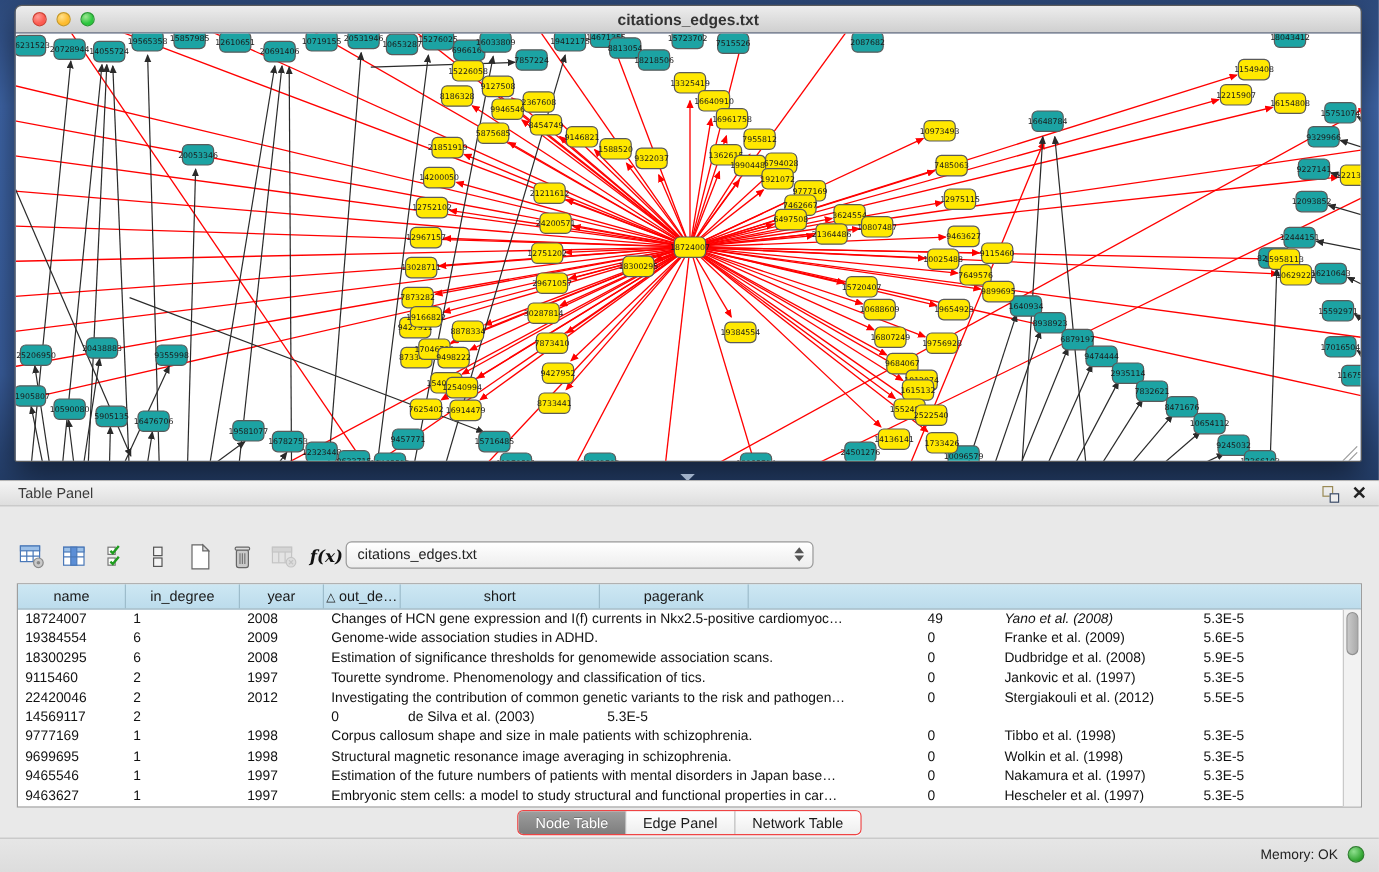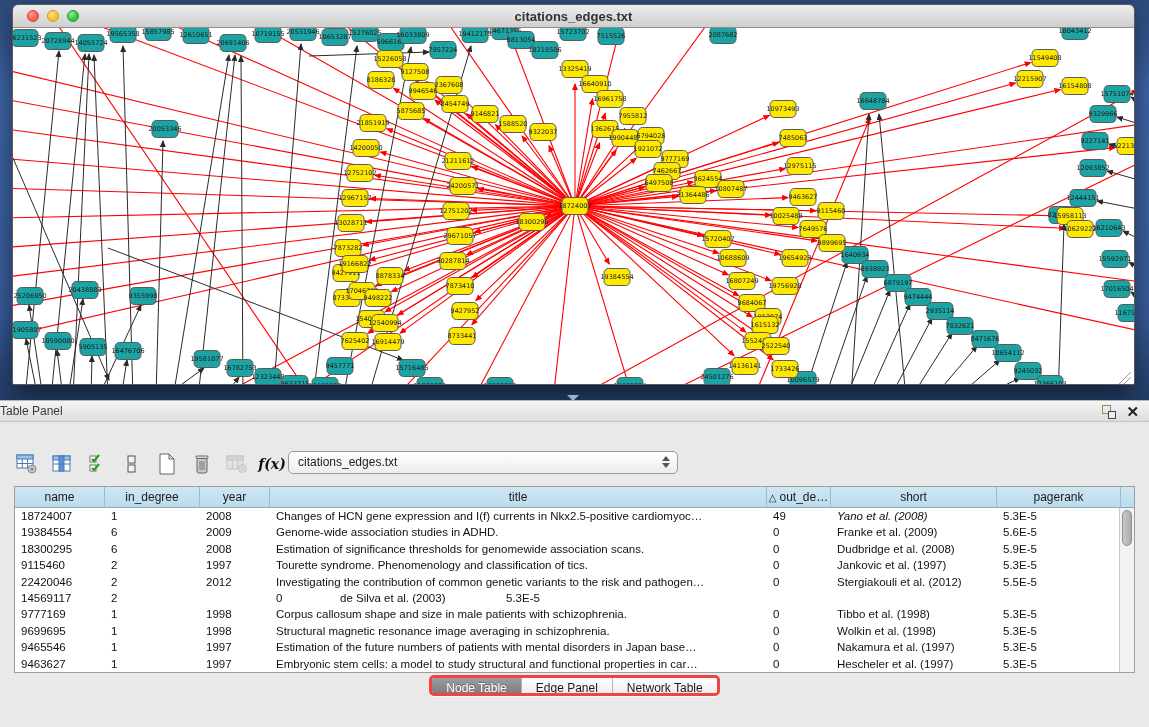--- a/index.html
+++ b/index.html
@@ -25,21 +25,21 @@
   .graph-area svg { position:absolute; left:0; top:0; }
   .splitter-grip { position:absolute; left:567px; top:395px; width:0; height:0;
     border-left:6px solid transparent; border-right:6px solid transparent;
     border-top:6px solid #9fb0c8; }
 
   
   .table-panel { position:absolute; left:0; top:400px; width:1149px; height:327px;
     background:#e9e9e9; border-top:1px solid #b5b5b5; }
   .panel-header { position:absolute; left:0; top:0; width:100%; height:21px;
     background:linear-gradient(180deg,#f4f4f4,#dedede); border-bottom:1px solid #c2c2c2;
-    font-size:12px; color:#3a3a3a; line-height:20px; padding-left:0; }
+    font-size:12px; color:#3a3a3a; line-height:20px; padding-left:15px; }
   .panel-header .hdr-icons { position:absolute; right:10px; top:4px; display:flex; gap:10px; align-items:center; }
   .float-icon { width:14px; height:14px; position:relative; display:inline-block; }
   .float-icon .back { position:absolute; left:0; top:0; width:9px; height:9px; border:1.5px solid #9a8a55; }
   .float-icon .front{ position:absolute; right:0; bottom:0; width:8px; height:8px; border:1.5px solid #3a4a66; background:#eee; }
   .close-x { font-size:15px; font-weight:bold; color:#222; line-height:14px; cursor:default; }
 
   .toolbar { position:absolute; left:16px; top:45px; height:36px; display:flex; align-items:center; gap:13px; }
   .tbicon { width:22px; height:24px; display:flex; align-items:center; justify-content:center; }
   .fx { font-family:"DejaVu Serif", serif; font-style:italic; font-weight:bold; font-size:14px; color:#111; }
   .dropdown { position:absolute; left:288px; top:50px; width:390px; height:23px;
@@ -61,21 +61,21 @@
   .tr { display:flex; height:16.4px; }
   .td { font-size:11.5px; color:#111; line-height:16.4px; padding-left:6px;
     overflow:hidden; white-space:nowrap; }
   .vscroll { position:absolute; right:0; top:21px; bottom:0; width:15px;
     background:#f2f2f2; border-left:1px solid #c9c9c9; }
   .vthumb { position:absolute; left:2px; top:2px; width:10px; height:36px;
     background:linear-gradient(90deg,#c9c9c9,#ababab); border:1px solid #909090; border-radius:6px; }
 
   .tabbar { position:absolute; left:0; top:274px; width:100%; height:22px;
     display:flex; justify-content:center; }
-  .seg { display:flex; border:3px solid #ef4444; border-radius:5px; overflow:hidden; height:21px;
+  .seg { display:flex; border:1px solid #ef4444; border-radius:5px; overflow:hidden; height:21px;
     box-shadow:0 1px 0 rgba(255,255,255,.7); }
   .seg-btn { font-size:12px; padding:0 14px; line-height:20px; color:#1a1a1a;
     background:linear-gradient(180deg,#ffffff,#eeeeee); border-right:1px solid #b5b5b5; }
   .seg-btn:last-child { border-right:none; }
   .seg-btn.sel { background:linear-gradient(180deg,#9d9d9d,#7e7e7e); color:#fff;
     text-shadow:0 -1px 0 rgba(0,0,0,.25); }
 
   .status-bar { position:absolute; left:0; top:297px; width:100%; height:30px;
     background:linear-gradient(180deg,#e6e6e6,#dcdcdc); border-top:1px solid #c2c2c2; }
   .mem { position:absolute; right:34px; top:8px; font-size:11.5px; color:#222; }
@@ -911,21 +911,20 @@
         <i class="up"></i>
         <i class="dn"></i>
       </span>
   </div>
 
   <div class="table-wrap">
     <div class="thead" id="table-head">
         <div class="th" style="width: 90px;">name</div>
         <div class="th" style="width: 95px;">in_degree</div>
         <div class="th" style="width: 70px;">year</div>
-        <div class="th" style="width: 497px;">title</div>
         <div class="th" style="width: 64px;"><span class="sort-tri">△</span>out_de…</div>
         <div class="th" style="width: 166px;">short</div>
         <div class="th" style="width: 124px;">pagerank</div>
       </div>
     <div class="tbody" id="table-body">
         <div class="tr">
           <div class="td" style="width: 90px;">18724007</div>
           <div class="td" style="width: 95px;">1</div>
           <div class="td" style="width: 70px;">2008</div>
           <div class="td" style="width: 497px;">Changes of HCN gene expression and I(f) currents in Nkx2.5-positive cardiomyoc…</div>
@@ -1020,13 +1019,17 @@
   </div>
 
   <div class="tabbar">
     <div class="seg" id="tab-seg">
         <div class="seg-btn sel">Node Table</div>
         <div class="seg-btn">Edge Panel</div>
         <div class="seg-btn">Network Table</div>
       </div>
   </div>
 
+  <div class="status-bar">
+    <span class="mem">Memory: OK</span>
+    <span class="mem-dot"></span>
+  </div>
 </div>
 
 </body></html>

